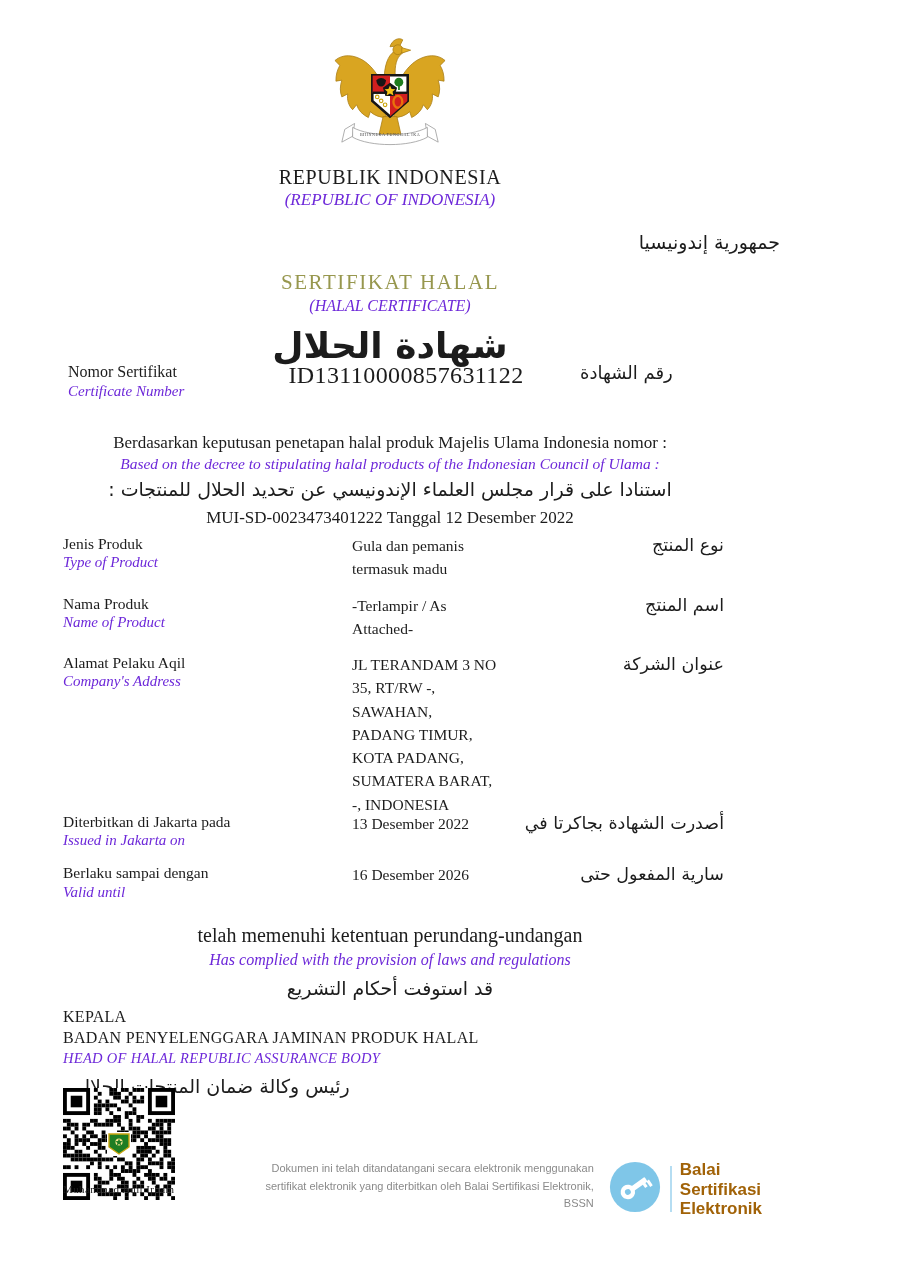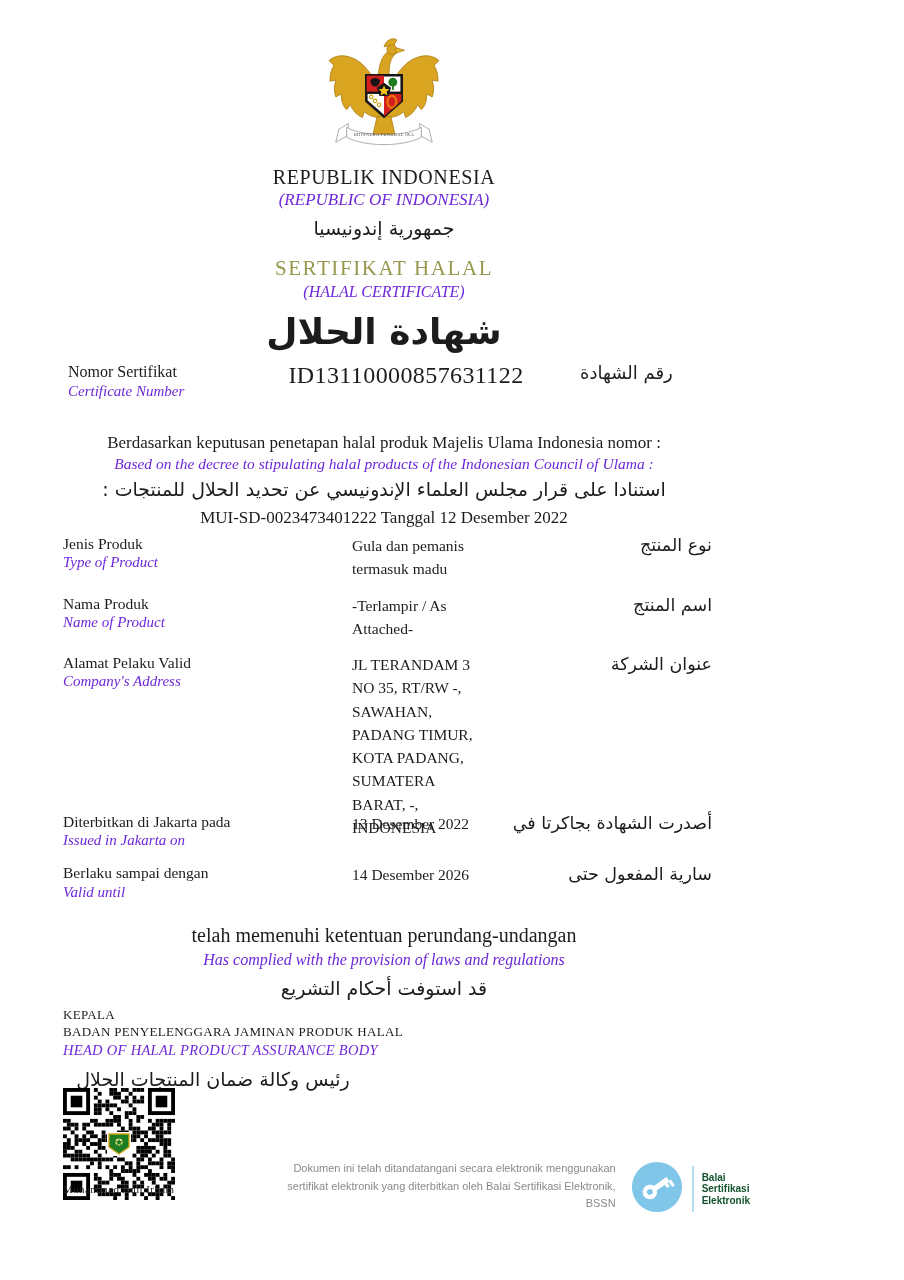--- a/index.html
+++ b/index.html
@@ -1,29 +1,29 @@
 <!DOCTYPE html>
 <html lang="id"><head>
 <meta charset="utf-8">
 <title>Sertifikat Halal</title>
 <style>
   html,body{margin:0;padding:0;background:#ffffff;}
   .page{position:relative;width:768px;height:1280px;background:#fff;overflow:hidden;
-        font-family:"Liberation Serif","DejaVu Serif",serif;color:#1c1c1c;}
+        font-family:"Liberation Serif","DejaVu Serif",serif;color:#1c1c1c;padding-left:12px;}
   .ar{font-family:"DejaVu Sans",sans-serif;direction:rtl;unicode-bidi:isolate;}
   .en{color:#6d28d9;font-style:italic;}
 
   
   .emblem{position:absolute;top:26px;left:50%;transform:translateX(-50%);}
 
   
   .hdr{position:absolute;top:166px;left:0;width:100%;text-align:center;line-height:1.18;}
   .hdr-l1{font-size:20px;letter-spacing:.6px;}
   .hdr-l2{font-size:17px;}
-  .hdr-l3{font-size:19px;margin-top:7px;}
+  .hdr-l3{font-size:19px;margin-top:21px;text-align:right;}
   .hdr-l4{font-size:21px;color:#97974e;letter-spacing:1.6px;margin-top:17px;}
   .hdr-l5{font-size:16px;margin-top:2px;}
   .hdr-l6{font-size:36px;font-weight:bold;margin-top:9px;}
 
   
   .certrow{position:absolute;top:362px;left:0;width:100%;display:flex;align-items:flex-start;}
   .certrow .lbl{margin-left:68px;width:200px;font-size:16px;line-height:1.25;}
   .certrow .lbl .en{font-size:15px;}
   .certrow .num{width:272px;text-align:center;font-size:24px;letter-spacing:.4px;margin-left:2px;}
   .certrow .arl{margin-left:38px;font-size:18px;}
@@ -48,39 +48,39 @@
   .frow .arl{width:212px;flex:none;text-align:right;font-size:17.5px;line-height:1.3;}
 
   
   .compliance{position:absolute;top:922px;left:0;width:100%;text-align:center;line-height:1.35;}
   .comp-l1{font-size:20px;}
   .comp-l2{font-size:16px;}
   .comp-l3{font-size:19px;margin-top:5px;}
 
   
   .sig{position:absolute;top:1007px;left:63px;line-height:1.3;}
-  .sig-l1,.sig-l2{font-size:13px;letter-spacing:.3px;}
+  .sig-l1,.sig-l2{font-size:16px;letter-spacing:.3px;}
   .sig-l3{font-size:14.5px;letter-spacing:.3px;}
   .sig-l4{font-size:19px;margin-top:7px;width:300px;text-align:center;}
 
   
   .qrwrap{position:absolute;top:1088px;left:63px;width:112px;height:112px;}
   .qrwrap svg{display:block;}
   .qrlogo{position:absolute;top:50%;left:50%;transform:translate(-50%,-50%);
           background:#fff;padding:1px;line-height:0;}
   .signer{position:absolute;top:1183px;left:63px;font-size:11px;letter-spacing:.4px;}
 
   
   .footer-right{position:absolute;top:1160px;right:18px;display:flex;align-items:flex-start;}
   .disclaimer{width:330px;text-align:right;font-family:"Liberation Sans","DejaVu Sans",sans-serif;
               font-size:11px;color:#8a8a8a;line-height:1.6;margin-right:14px;}
   .bse{display:flex;align-items:center;}
   .bse-divider{width:2px;height:46px;background:#b5ddf2;margin:0 8px;}
   .bse-text{font-family:"Liberation Sans","DejaVu Sans",sans-serif;font-weight:bold;
-            font-size:10px;line-height:1.15;color:#14532d;}
+            font-size:17px;line-height:1.15;color:#a16207;}
 </style>
 </head>
 <body>
 
 <div class="page">
 
   <div class="emblem">
     <svg viewBox="0 0 120 132" width="118" height="130" aria-hidden="true">
       <g fill="#d9a521" stroke="#a97d15" stroke-width="0.8">
         <path d="M57,72 C52,56 44,42 33,35 C23,29 12,28 4,35 L9,40 C6,45 5,50 5,56 L11,55 C9,61 9,67 11,72 L17,69 C16,75 18,81 22,85 L26,80 C28,86 32,90 38,93 L40,87 C44,91 50,93 56,93 Z"></path>
@@ -157,21 +157,21 @@
     <div class="frow">
       <div class="lbl">
         <div>Nama Produk</div>
         <div class="en">Name of Product</div>
       </div>
       <div class="val">-Terlampir / As Attached-</div>
       <div class="arl ar" dir="rtl">اسم المنتج</div>
     </div>
     <div class="frow">
       <div class="lbl">
-        <div>Alamat Pelaku Valid</div>
+        <div>Alamat Pelaku Aqil</div>
         <div class="en">Company's Address</div>
       </div>
       <div class="val">JL TERANDAM 3 NO 35, RT/RW -, SAWAHAN, PADANG TIMUR, KOTA PADANG, SUMATERA BARAT, -, INDONESIA</div>
       <div class="arl ar" dir="rtl">عنوان الشركة</div>
     </div>
   </div>
 
   <div class="fields dates">
     <div class="frow">
       <div class="lbl">
@@ -179,35 +179,35 @@
         <div class="en">Issued in Jakarta on</div>
       </div>
       <div class="val">13 Desember 2022</div>
       <div class="arl ar" dir="rtl">أصدرت الشهادة بجاكرتا في</div>
     </div>
     <div class="frow">
       <div class="lbl">
         <div>Berlaku sampai dengan</div>
         <div class="en">Valid until</div>
       </div>
-      <div class="val">14 Desember 2026</div>
+      <div class="val">16 Desember 2026</div>
       <div class="arl ar" dir="rtl">سارية المفعول حتى</div>
     </div>
   </div>
 
   <div class="compliance">
     <div class="comp-l1">telah memenuhi ketentuan perundang-undangan</div>
     <div class="comp-l2 en">Has complied with the provision of laws and regulations</div>
     <div class="comp-l3 ar" dir="rtl">قد استوفت أحكام التشريع</div>
   </div>
 
   <div class="sig">
     <div class="sig-l1">KEPALA</div>
     <div class="sig-l2">BADAN PENYELENGGARA JAMINAN PRODUK HALAL</div>
-    <div class="sig-l3 en">HEAD OF HALAL PRODUCT ASSURANCE BODY</div>
+    <div class="sig-l3 en">HEAD OF HALAL REPUBLIC ASSURANCE BODY</div>
     <div class="sig-l4 ar" dir="rtl">رئيس وكالة ضمان المنتجات الحلال</div>
   </div>
 
   <div class="qrwrap">
     <svg id="qr-svg" viewBox="0 0 116 116" width="112" height="112" aria-hidden="true">
         <rect width="116" height="116" fill="#ffffff"></rect>
         <g fill="#000000">
           <rect x="32" y="0" width="4" height="4"></rect>
           <rect x="48" y="0" width="4" height="4"></rect>
           <rect x="52" y="0" width="4" height="4"></rect>

